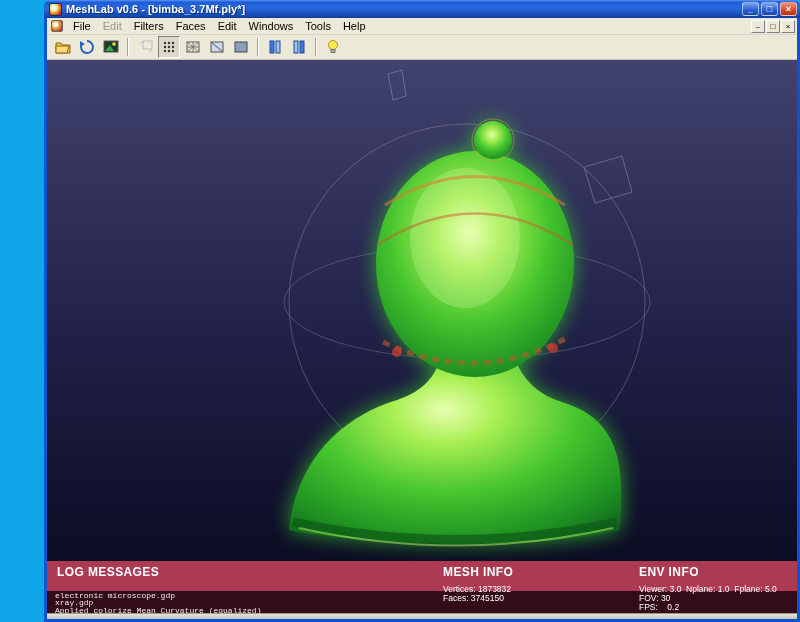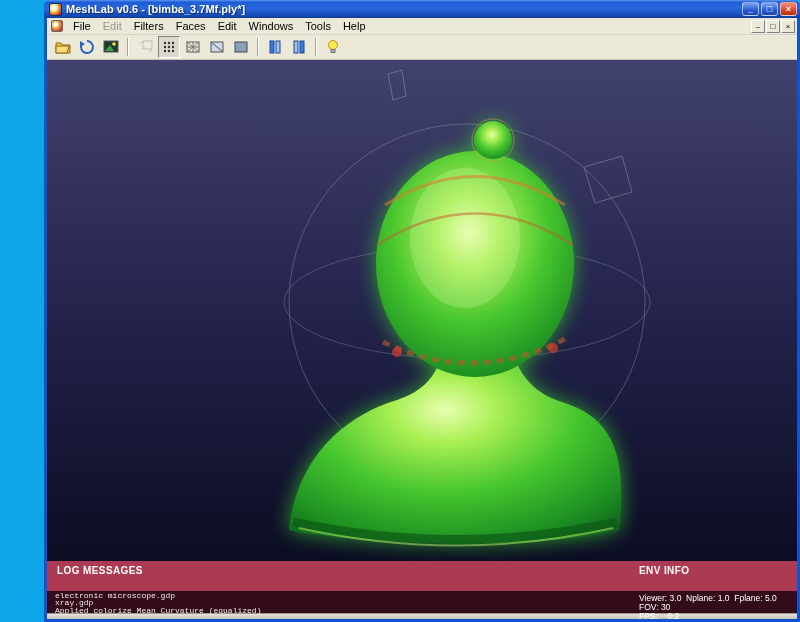--- a/index.html
+++ b/index.html
@@ -40,21 +40,21 @@
   .tbtn{width:22px;height:22px;display:flex;align-items:center;justify-content:center;
     border:1px solid transparent;margin:0 1px;}
   .tbtn.pressed{border-color:#808080 #fff #fff #808080;background:#dcd8cc;}
   .tsep{width:2px;height:18px;margin:0 4px;border-left:1px solid #a8a498;border-right:1px solid #fff;}
   
   .viewport{height:501px;position:relative;overflow:hidden;background:#14142c;}
   .viewport svg{display:block;}
   
   .statusband{height:30px;background:#ac3a52;position:relative;color:#fff;z-index:2;overflow:visible;}
   .col{position:absolute;top:4px;}
-  .hdr{font-size:10px;font-weight:bold;letter-spacing:.4px;margin-bottom:18px;}
+  .hdr{font-size:12px;font-weight:bold;letter-spacing:.4px;margin-bottom:6px;}
   .ln{font-size:8.5px;line-height:9px;white-space:pre;}
   .log-col{left:10px;}
   .mesh-col{left:396px;}
   .env-col{left:592px;}
   
   .logarea{height:22px;background:#330c1c;color:#f0e8ea;padding:1px 0 0 8px;position:relative;z-index:1;}
   .logline{font-size:8px;line-height:7.3px;white-space:pre;font-family:Liberation Mono, monospace;}
   
   .strip{height:6px;background:linear-gradient(180deg,#e8e4da,#c4c0b4);border-top:1px solid #9a968a;}
 </style>
@@ -228,20 +228,25 @@
           <circle cx="506" cy="288" r="5" fill="#cc3b2b" opacity="0.75"></circle>
           <circle cx="446" cy="80" r="21" stroke="#e0a040" fill="none" opacity="0.5"></circle>
         </g>
       </svg>
     </div>
 
     <div class="statusband">
       <div class="col log-col">
         <div class="hdr">LOG MESSAGES</div>
       </div>
+      <div class="col mesh-col">
+        <div class="hdr">MESH INFO</div>
+        <div class="ln">Vertices: 1873832</div>
+        <div class="ln">Faces: 3745150</div>
+      </div>
       <div class="col env-col">
         <div class="hdr">ENV INFO</div>
         <div class="ln">Viewer: 3.0  Nplane: 1.0  Fplane: 5.0</div>
         <div class="ln">FOV: 30</div>
         <div class="ln">FPS:    0.2</div>
       </div>
     </div>
 
     <div class="logarea">
       <div class="logline">electronic microscope.gdp</div>

